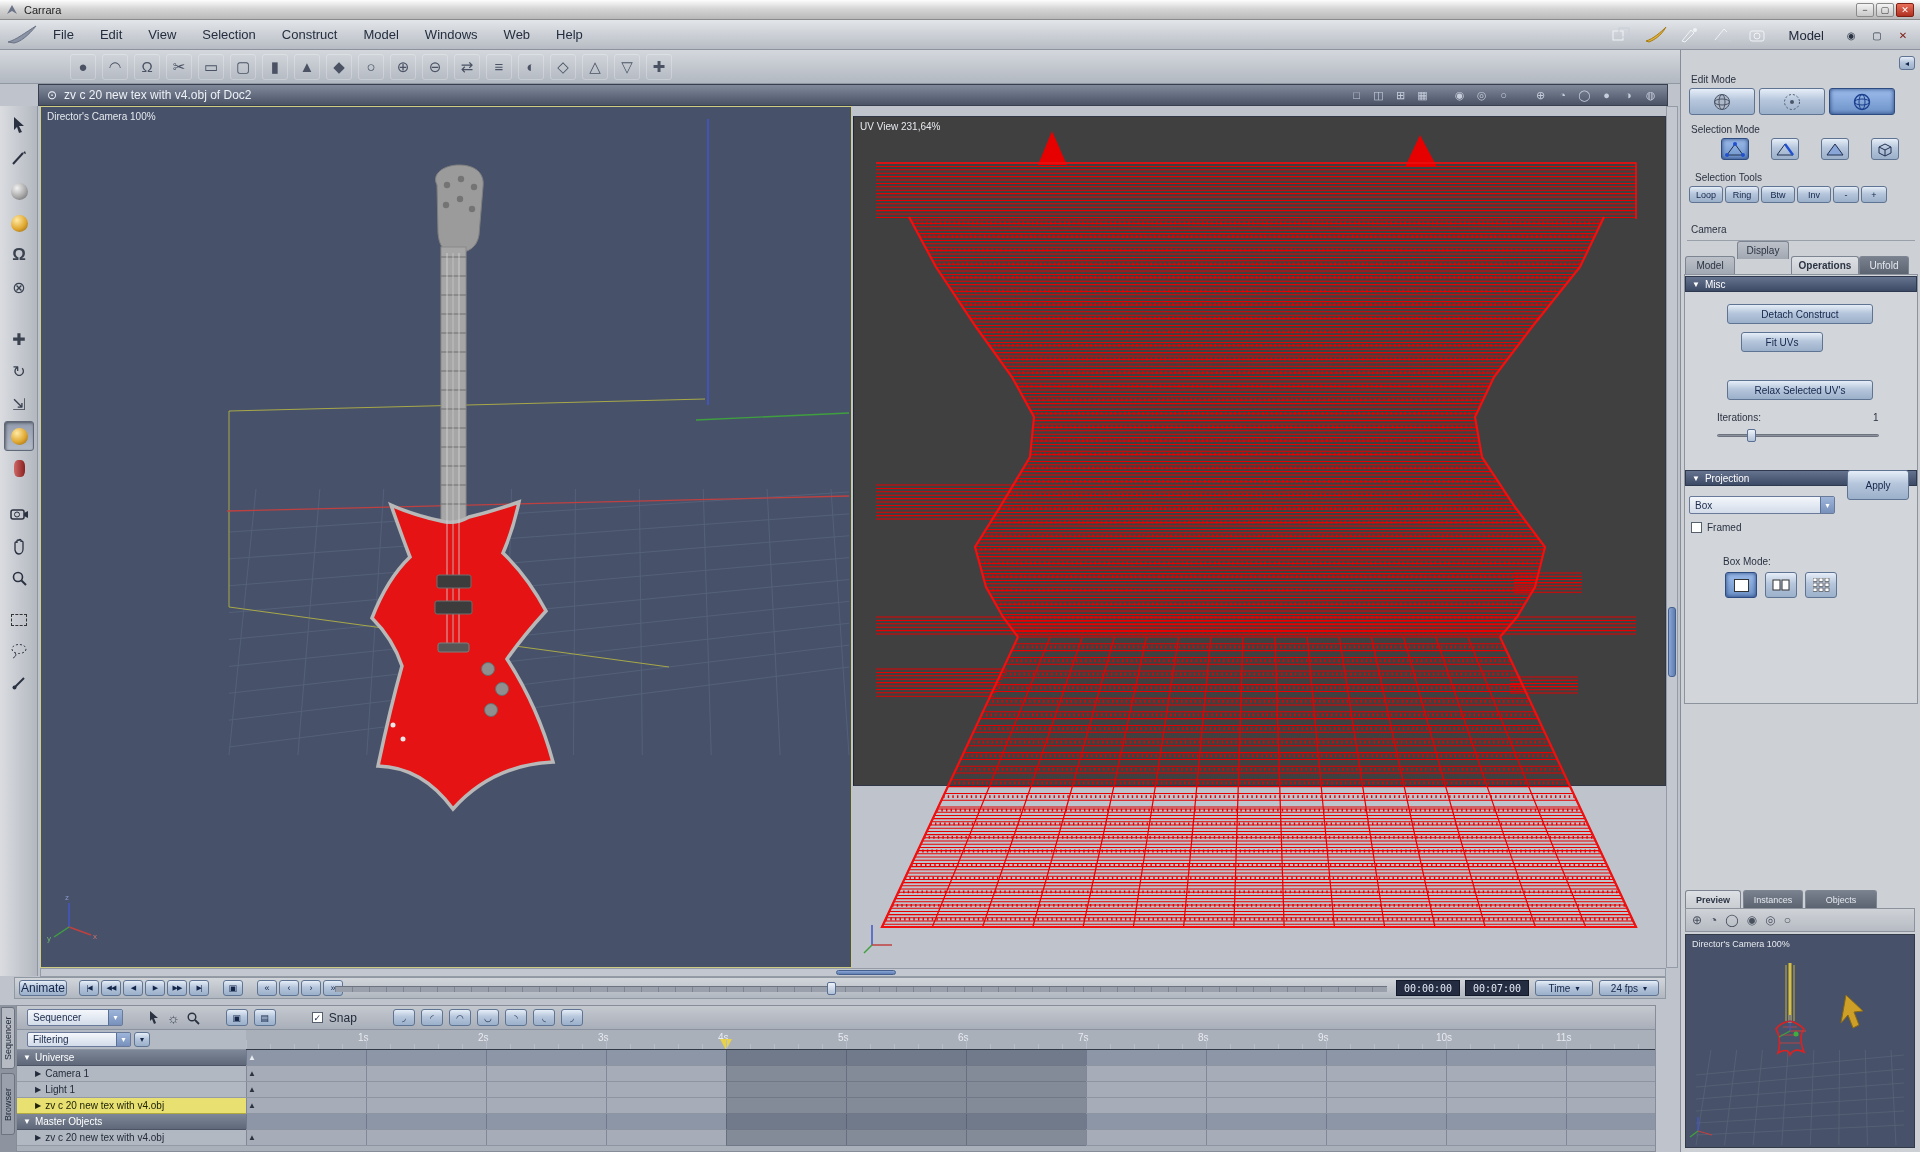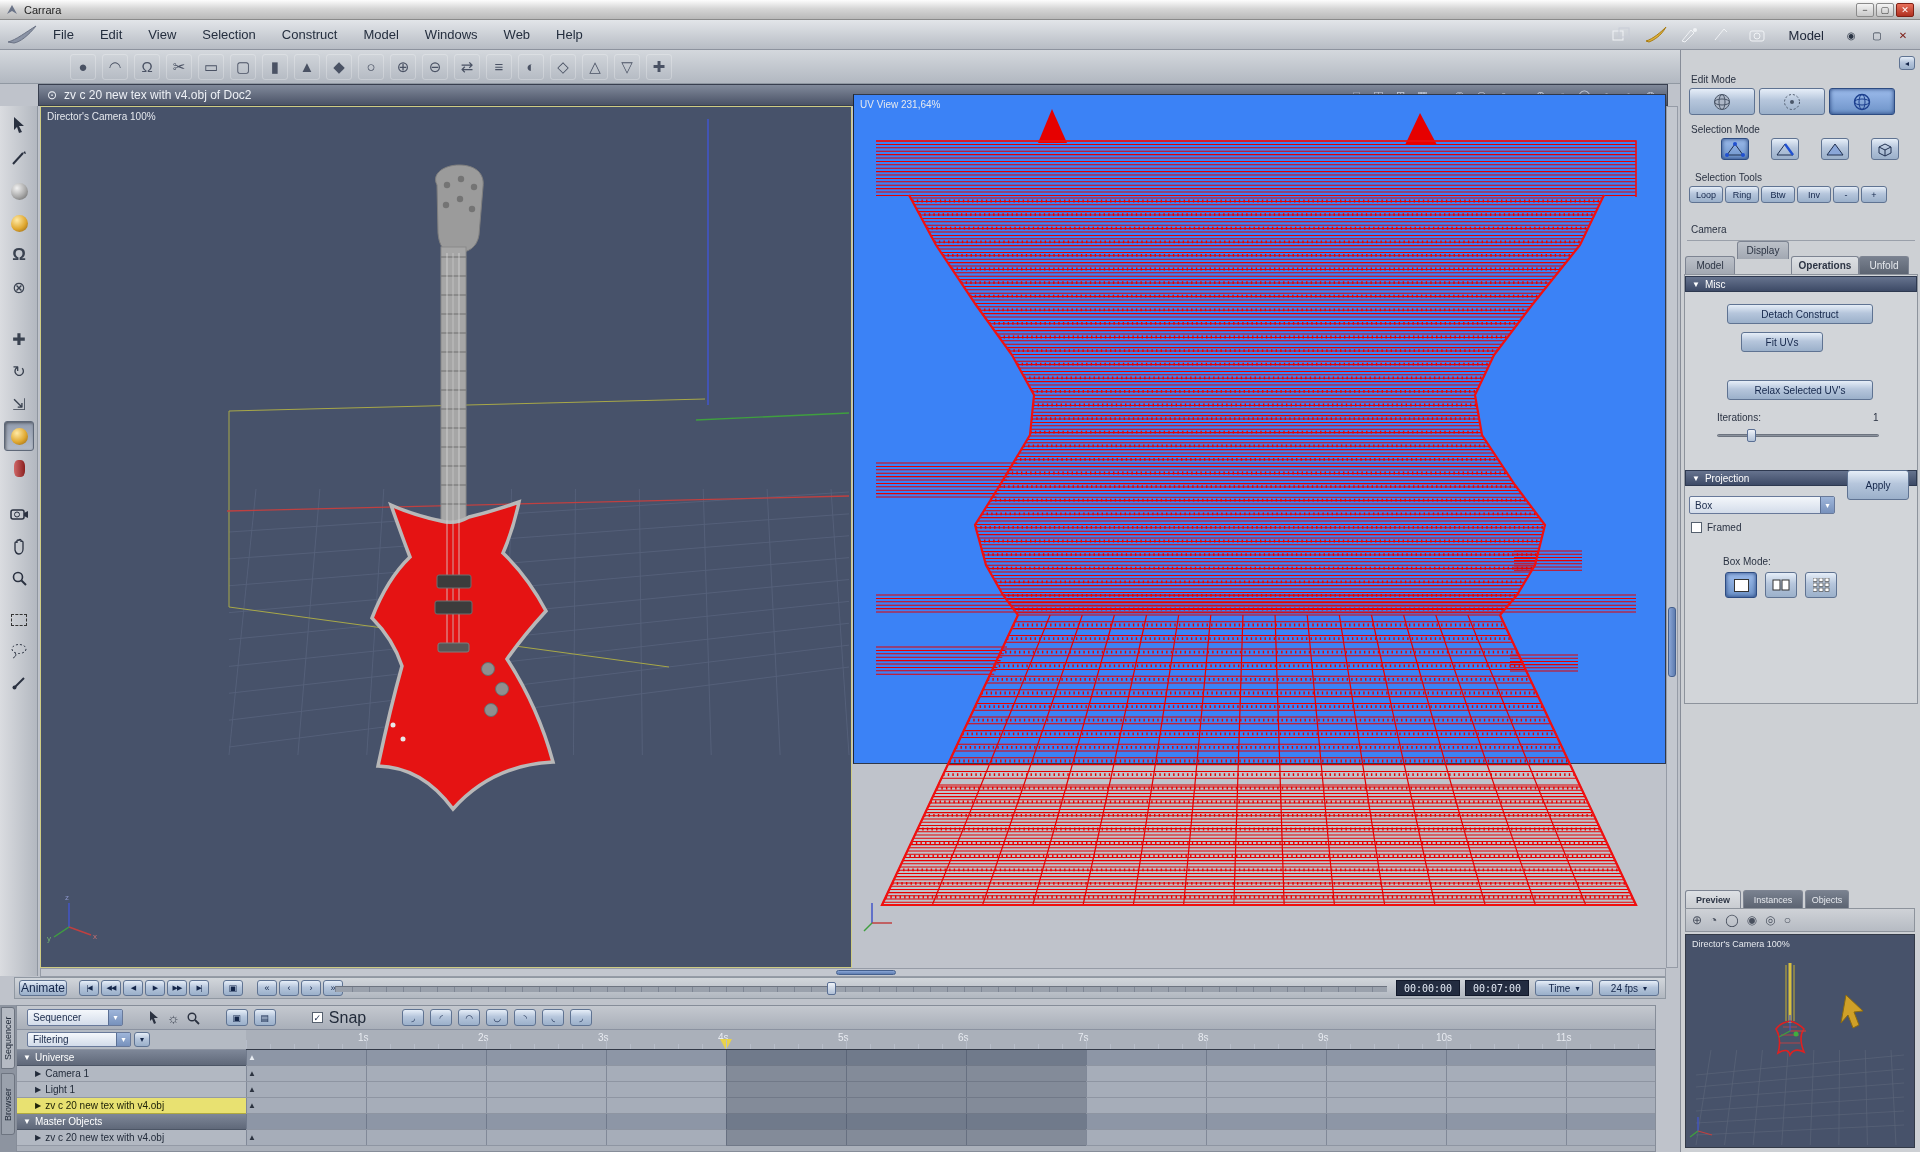--- a/index.html
+++ b/index.html
@@ -27,21 +27,21 @@
   #palette{position:absolute;left:0;top:106px;width:38px;height:870px;background:linear-gradient(90deg,#dadce0,#b3b8c0);border-right:1px solid #8f96a0}
   .ptool{position:absolute;left:4px;width:30px;height:30px;display:flex;align-items:center;justify-content:center;font-size:16px;color:#3a4250;border-radius:3px}
   .ptool.active{background:linear-gradient(#929cae,#b4bcc9);border:1px solid #5e6878;box-shadow:inset 1px 1px 3px rgba(0,0,0,.45)}
   .ball{width:17px;height:17px;border-radius:50%}
   .ball.gold{background:radial-gradient(circle at 35% 30%,#ffeaa6,#e0a830 55%,#8a5c10)}
   .ball.gray{background:radial-gradient(circle at 35% 30%,#f2f2f2,#a8a8a8 55%,#5e5e5e)}
   .cyl{width:11px;height:17px;border-radius:4px/6px;background:linear-gradient(90deg,#d06868,#8a2020)}
   .marq{width:16px;height:12px;border:1px dashed #333}
   
   #vp-left{position:absolute;left:40px;top:106px;width:812px;height:862px;background:#47526a;border:1px solid #cfcc84}
-  #vp-right{position:absolute;left:853px;top:94px;width:813px;height:670px;background:#3b82f6;border:1px solid #303848;border-left:1px solid #20262f}
+  #vp-right{position:absolute;left:853px;top:116px;width:813px;height:670px;background:#404040;border:1px solid #303848;border-left:1px solid #20262f}
   .vp-label{position:absolute;left:6px;top:4px;font-size:10px;color:#e6e9ee;z-index:5}
   #vp-left svg,#vp-right svg{position:absolute;left:0;top:0}
   
   #vscroll{position:absolute;left:1666px;top:106px;width:12px;height:862px;background:#c3c7cf;border:1px solid #959ba6}
   #vscroll .thumb{position:absolute;left:1px;width:8px;border-radius:3px;background:linear-gradient(90deg,#8aa6d6,#5e7cb0);border:1px solid #45608e}
   #hscroll{position:absolute;left:40px;top:968px;width:1626px;height:9px;background:#c3c7cf;border:1px solid #959ba6}
   #hscroll .thumb{position:absolute;top:1px;height:5px;border-radius:3px;background:linear-gradient(#8aa6d6,#5e7cb0);border:1px solid #45608e}
   
   #rightpanel{position:absolute;left:1680px;top:50px;width:240px;height:1102px;background:#cdd0d4;border-left:1px solid #878d98}
   .lbl{position:absolute;font-size:10px;color:#2a3242}
@@ -795,21 +795,21 @@
           <rect x="6" y="5" width="4" height="3.5" fill="#fff" stroke="#333" stroke-width=".6"></rect>
           <rect x="12" y="5" width="4" height="3.5" fill="#fff" stroke="#333" stroke-width=".6"></rect>
         <rect x="0" y="10" width="4" height="3.5" fill="#fff" stroke="#333" stroke-width=".6"></rect>
           <rect x="6" y="10" width="4" height="3.5" fill="#fff" stroke="#333" stroke-width=".6"></rect>
           <rect x="12" y="10" width="4" height="3.5" fill="#fff" stroke="#333" stroke-width=".6"></rect>
       </svg>
     </div>
 
     <div class="ptab active" style="left:4px;top:840px;width:56px;font-size:9px">Preview</div>
     <div class="ptab" style="left:62px;top:840px;width:60px;font-size:9px;background:linear-gradient(#79818f,#5c6472);color:#e6e9ee">Instances</div>
-    <div class="ptab" style="left:124px;top:840px;width:44px;font-size:9px;background:linear-gradient(#79818f,#5c6472);color:#e6e9ee">Objects</div>
+    <div class="ptab" style="left:124px;top:840px;width:72px;font-size:9px;background:linear-gradient(#79818f,#5c6472);color:#e6e9ee">Objects</div>
     <div style="position:absolute;left:4px;top:858px;width:230px;height:24px;background:linear-gradient(#cfd2d7,#b6bbc3);border:1px solid #8d939c;display:flex;align-items:center;gap:8px;padding-left:6px;color:#49505e;font-size:12px">
       <span>⊕</span>
       <span>◔</span>
       <span>◯</span>
       <span>◉</span>
       <span>◎</span>
       <span>○</span>
     </div>
     <div id="preview-vp">
       <span class="vp-label" style="font-size:9px">Director's Camera 100%</span>
@@ -895,21 +895,21 @@
       <span style="font-size:14px" class="icon-gray">☼</span>
       <svg width="14" height="14">
           <circle cx="6" cy="6" r="3.8" fill="none" stroke="#2a3140" stroke-width="1.4"></circle>
           <line x1="9" y1="9" x2="13" y2="13" stroke="#2a3140" stroke-width="1.8"></line>
         </svg>
       <div style="width:14px"></div>
       <div class="btn-blue seqbtn">▣</div>
       <div class="btn-blue seqbtn">▤</div>
       <div style="width:24px"></div>
       <span class="checkbox">✓</span>
-      <span style="font-size:16px;color:#222b3a">Snap</span>
+      <span style="font-size:12px;color:#222b3a">Snap</span>
       <div style="width:24px"></div>
       <div class="btn-blue seqbtn">◞</div>
       <div class="btn-blue seqbtn">◜</div>
       <div class="btn-blue seqbtn">◠</div>
       <div class="btn-blue seqbtn">◡</div>
       <div class="btn-blue seqbtn">◝</div>
       <div class="btn-blue seqbtn">◟</div>
       <div class="btn-blue seqbtn">◞</div>
     </div>
 

